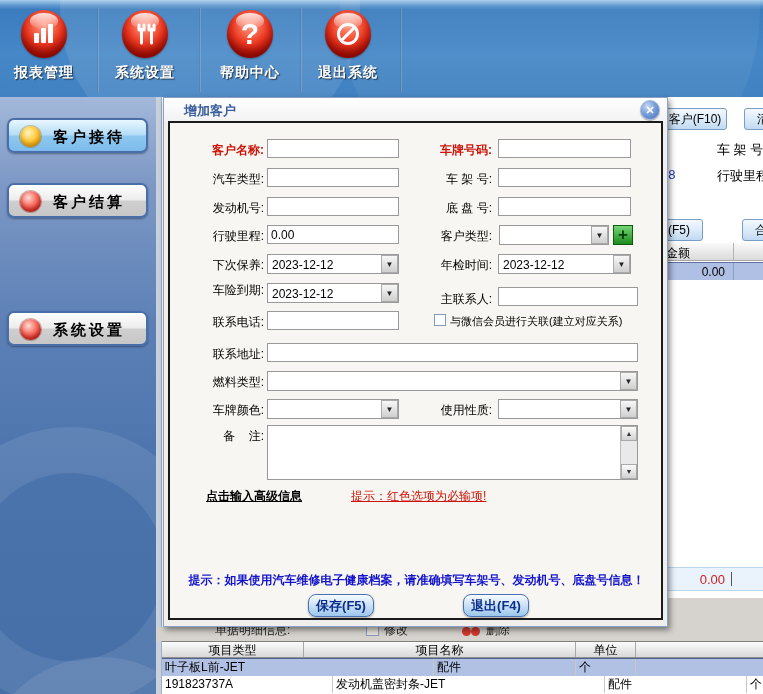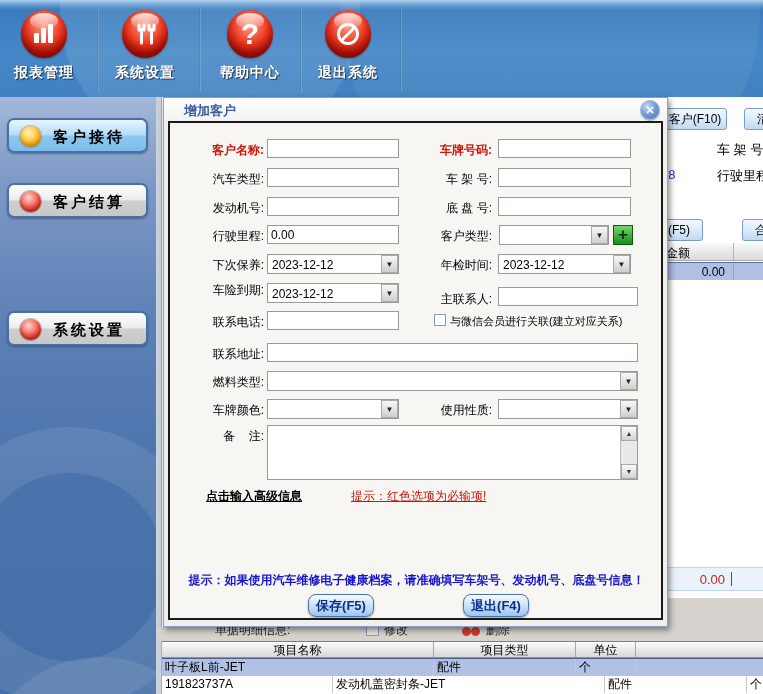--- a/index.html
+++ b/index.html
@@ -235,22 +235,22 @@
         <span class="del-ic">
             <i></i>
             <i></i>
           </span>
         <span style="position:absolute; left:330px; top:2px;">删除</span>
       </div>
     </div>
 
     <div class="ptable">
       <div class="phead">
+        <div class="c w3">项目类型</div>
         <div class="c w2">项目名称</div>
-        <div class="c w3">项目类型</div>
         <div class="c w4">单位</div>
       </div>
       <div class="prow sel">
         <div class="c w2">叶子板L前-JET</div>
         <div class="c w3">配件</div>
         <div class="c w4">个</div>
       </div>
       <div class="prow">
         <div class="c w1">191823737A</div>
         <div class="c w2">发动机盖密封条-JET</div>

